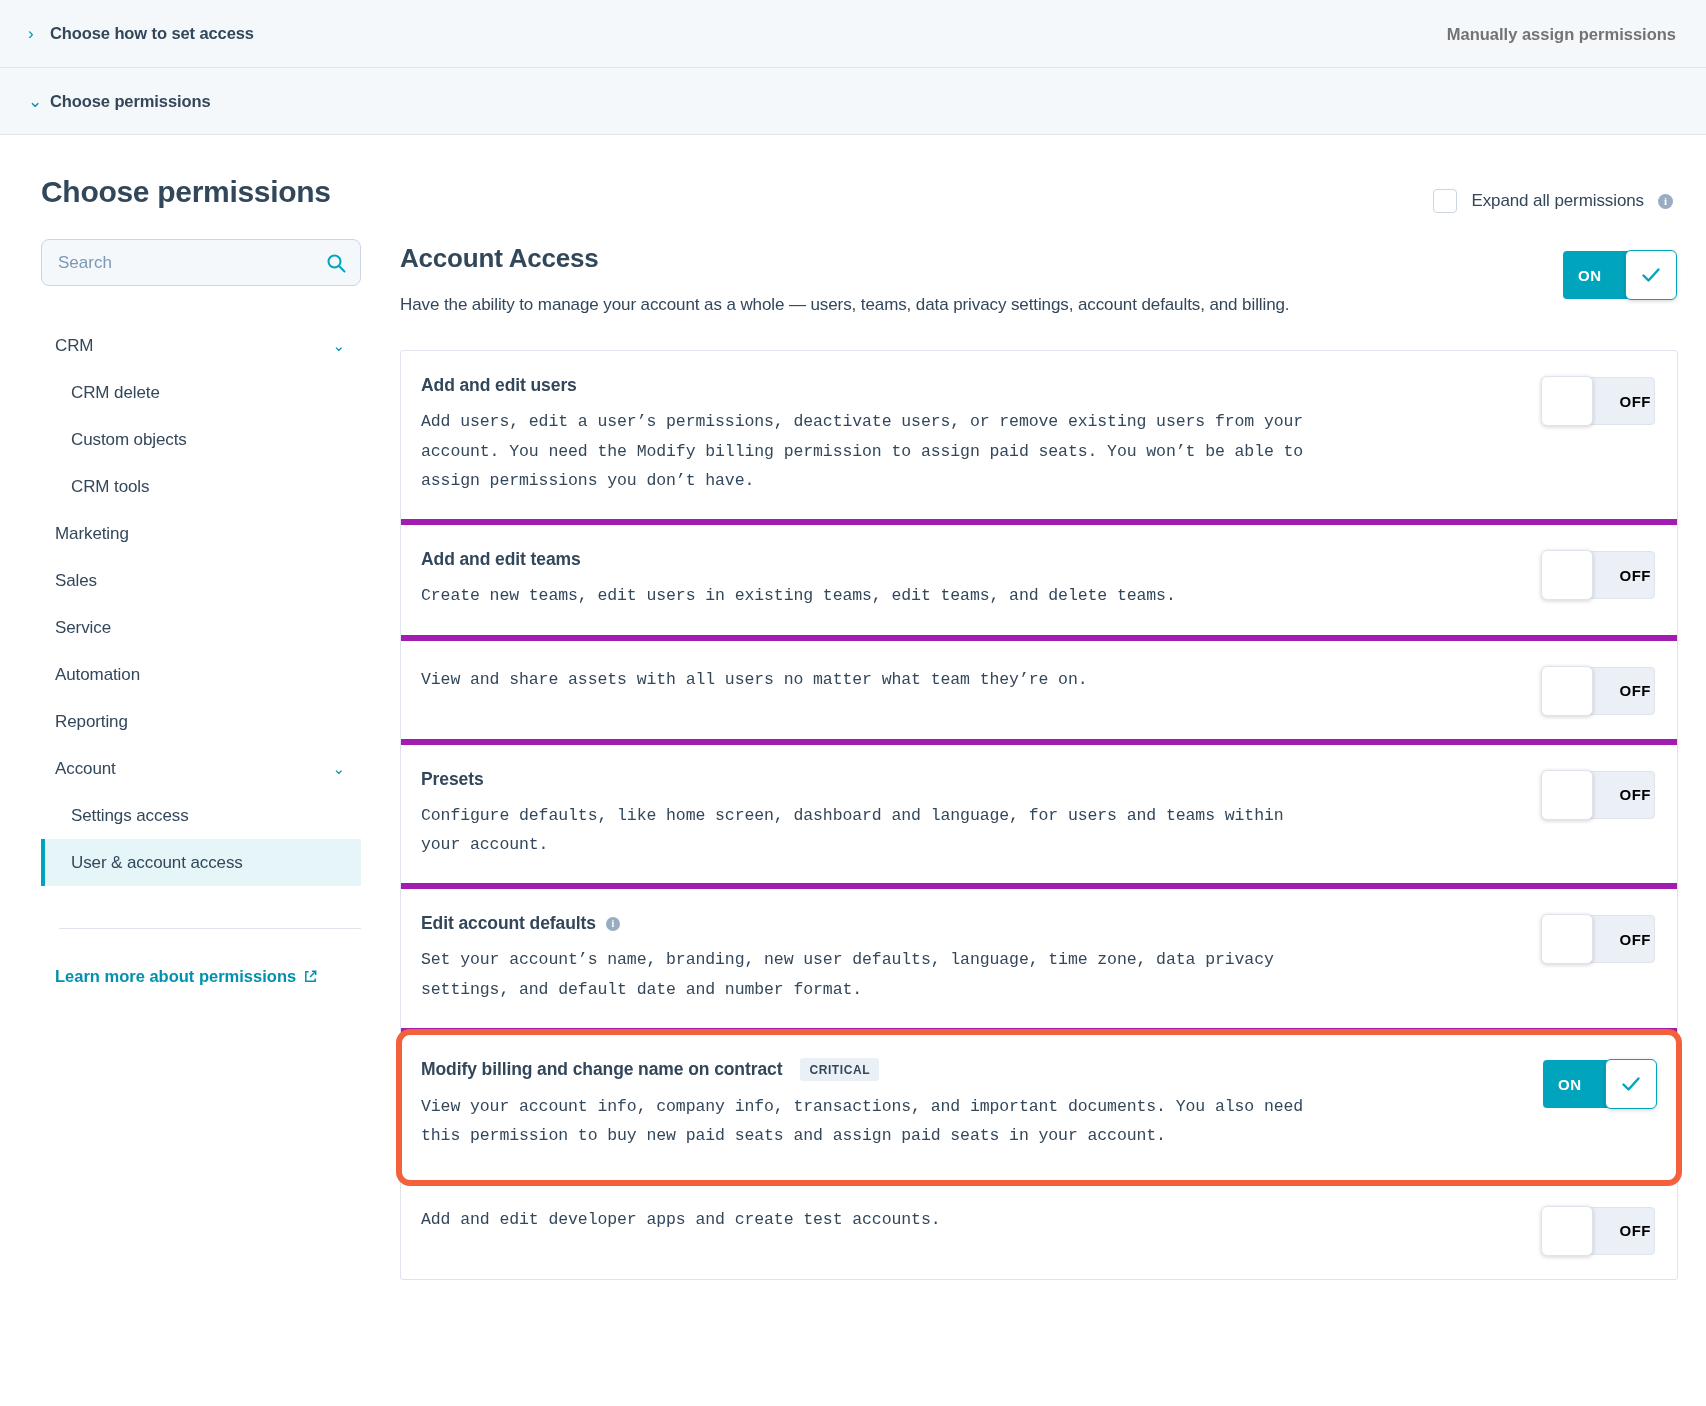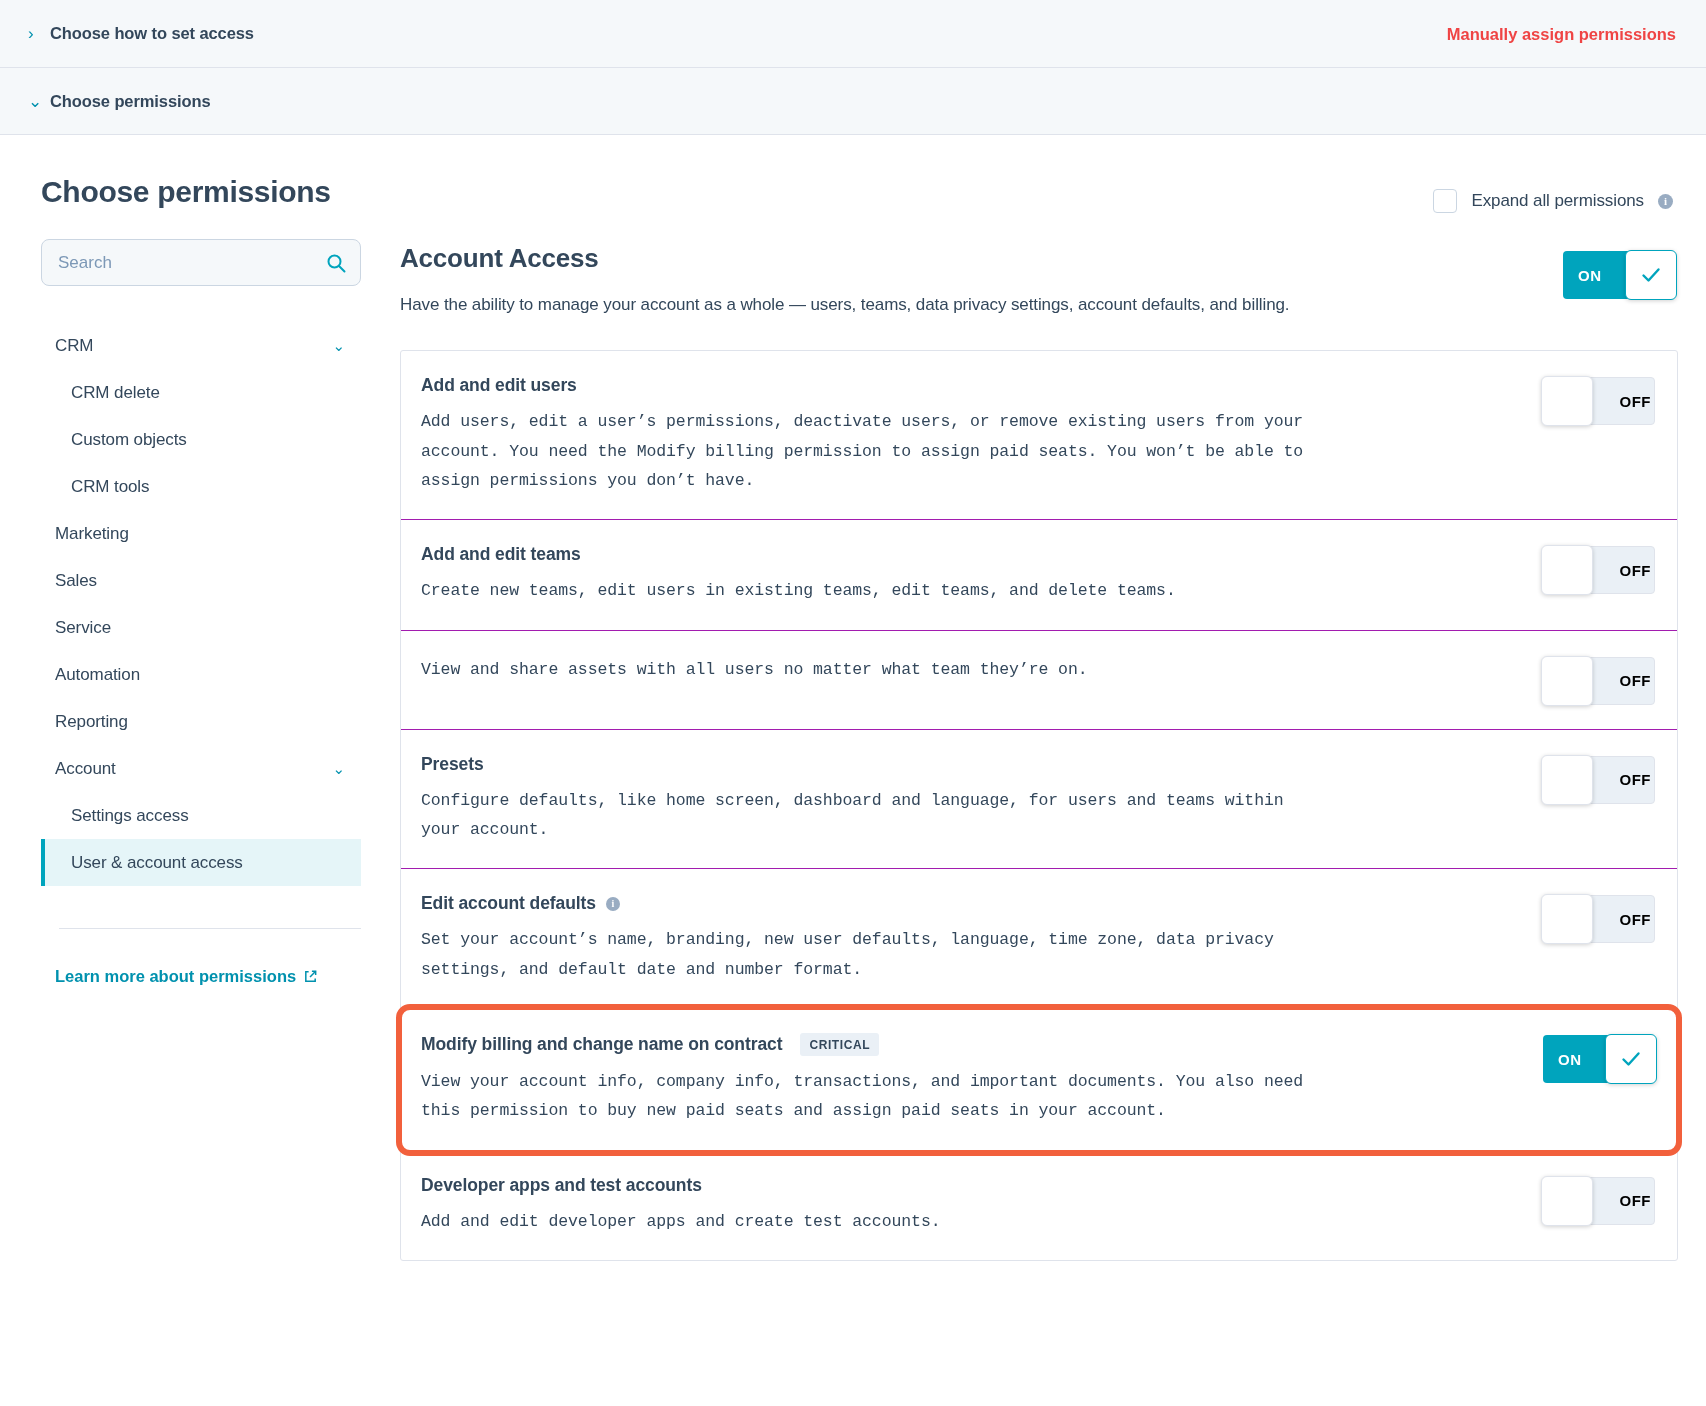--- a/index.html
+++ b/index.html
@@ -37,21 +37,21 @@
     font-size: 16.5px;
     font-weight: bold;
     color: #33475b;
     letter-spacing: -0.1px;
   }
   .acc-link {
     position: absolute;
     right: 30px;
     top: 50%;
     transform: translateY(-50%);
-    color: #ef4444;
+    color: #737373;
     font-size: 16.5px;
     font-weight: bold;
     text-decoration: none;
     cursor: pointer;
   }
 
   
   .page {
     padding: 0 0 0 0;
     position: relative;
@@ -210,21 +210,21 @@
     border: 1px solid #dfe3eb;
     border-radius: 3px;
     margin-top: 31px;
     background: #fff;
   }
   .perm-row {
     display: flex;
     align-items: flex-start;
     justify-content: space-between;
     padding: 24px 22px 24px 20px;
-    border-bottom: 1px solid #a21caf;
+    border-bottom: 6px solid #a21caf;
     position: relative;
   }
   .perm-row:last-child { border-bottom: none; }
   .perm-row.highlight {
     outline: 6px solid #f2603c;
     outline-offset: -1px;
     border-radius: 9px;
     border-bottom-color: transparent;
     z-index: 2;
   }
@@ -519,23 +519,20 @@
                 <svg class="check-svg" viewBox="0 0 24 24" fill="none" stroke="#00a4bd" stroke-width="2.4" stroke-linecap="round" stroke-linejoin="round">
                   <polyline points="4.5,12.5 9.5,17.5 19.5,6.5"></polyline>
                 </svg>
               </span>
             </div>
           </div>
         </div>
 
         <div class="perm-row">
           <div class="perm-left">
-            <div class="perm-title-row">
-              <span class="perm-title">Developer apps and test accounts</span>
-            </div>
             <div class="perm-desc">Add and edit developer apps and create test accounts.</div>
           </div>
           <div class="toggle-cell">
             <div class="toggle off">
               <span class="track"></span>
               <span class="label">OFF</span>
               <span class="knob"></span>
             </div>
           </div>
         </div>

